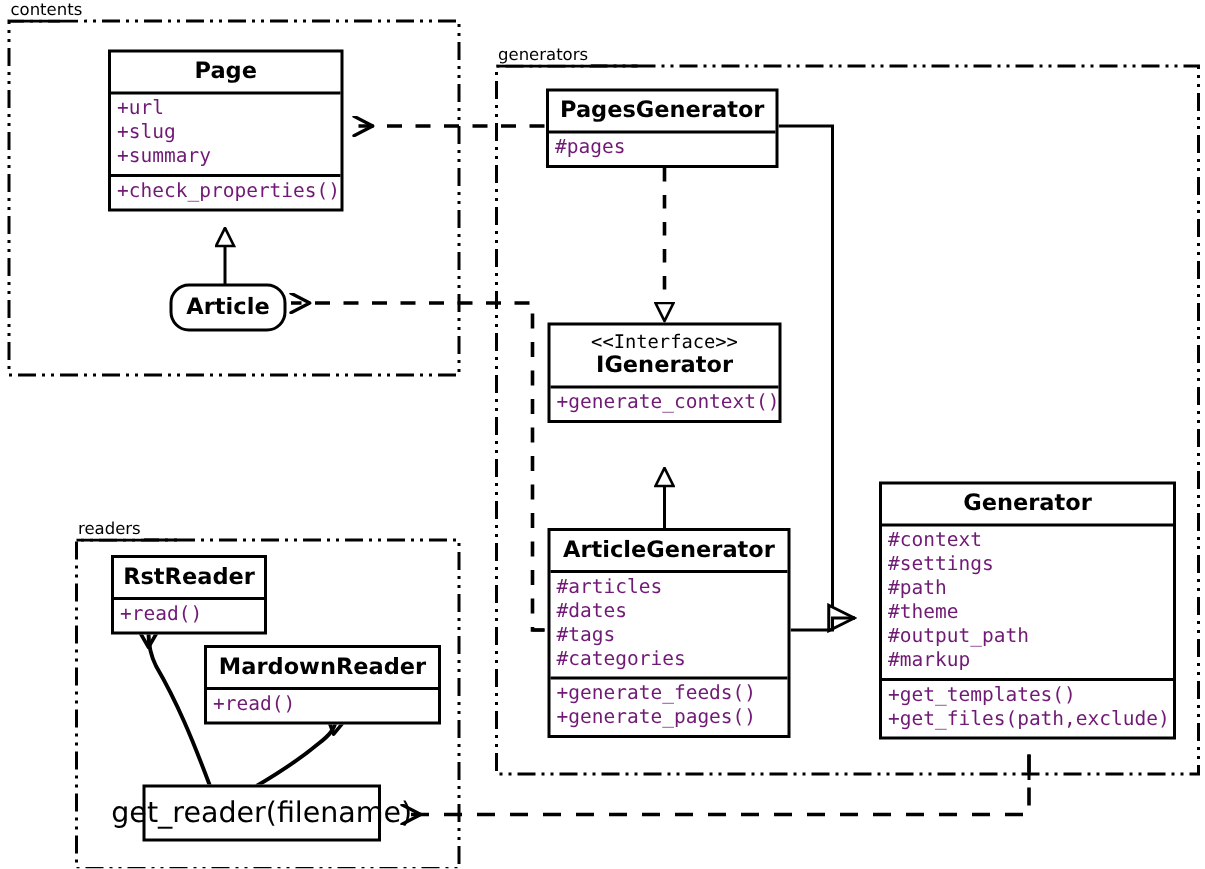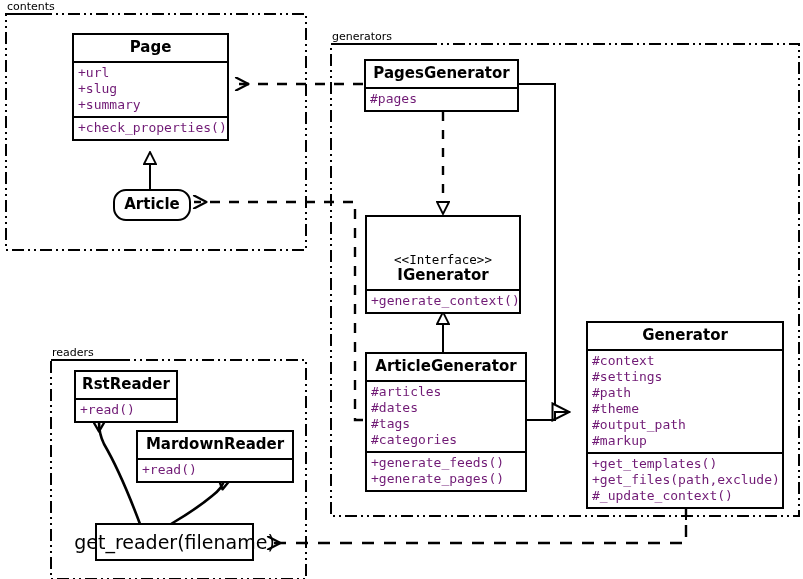--- a/index.html
+++ b/index.html
@@ -42,21 +42,20 @@
   }
   .uml-stereo {
     text-align: center;
     font-weight: normal;
     font-family: "DejaVu Sans Mono", monospace;
     font-size: 12.5px;
     line-height: 1.0;
     padding: 5px 6px 1px 6px;
     color: #000000;
     white-space: nowrap;
-    margin-top: 32px;
   }
   .uml-sep {
     border-top: 2px solid #000000;
   }
   .uml-compartment {
     padding: 2px 3px 3px 4px;
   }
   .uml-member {
     font-family: "DejaVu Sans Mono", monospace;
     font-size: 13px;
@@ -205,21 +204,20 @@
       <div class="uml-member">#context</div>
       <div class="uml-member">#settings</div>
       <div class="uml-member">#path</div>
       <div class="uml-member">#theme</div>
       <div class="uml-member">#output_path</div>
       <div class="uml-member">#markup</div>
     </div>
     <div class="uml-sep uml-compartment">
       <div class="uml-member">+get_templates()</div>
       <div class="uml-member">+get_files(path,exclude)</div>
-      <div class="uml-member">#_update_context()</div>
     </div>
   </div>
 
   <div class="uml-class" style="left:74px; top:370px; width:104px;">
     <div class="uml-name">RstReader</div>
     <div class="uml-sep uml-compartment">
       <div class="uml-member">+read()</div>
     </div>
   </div>
 

